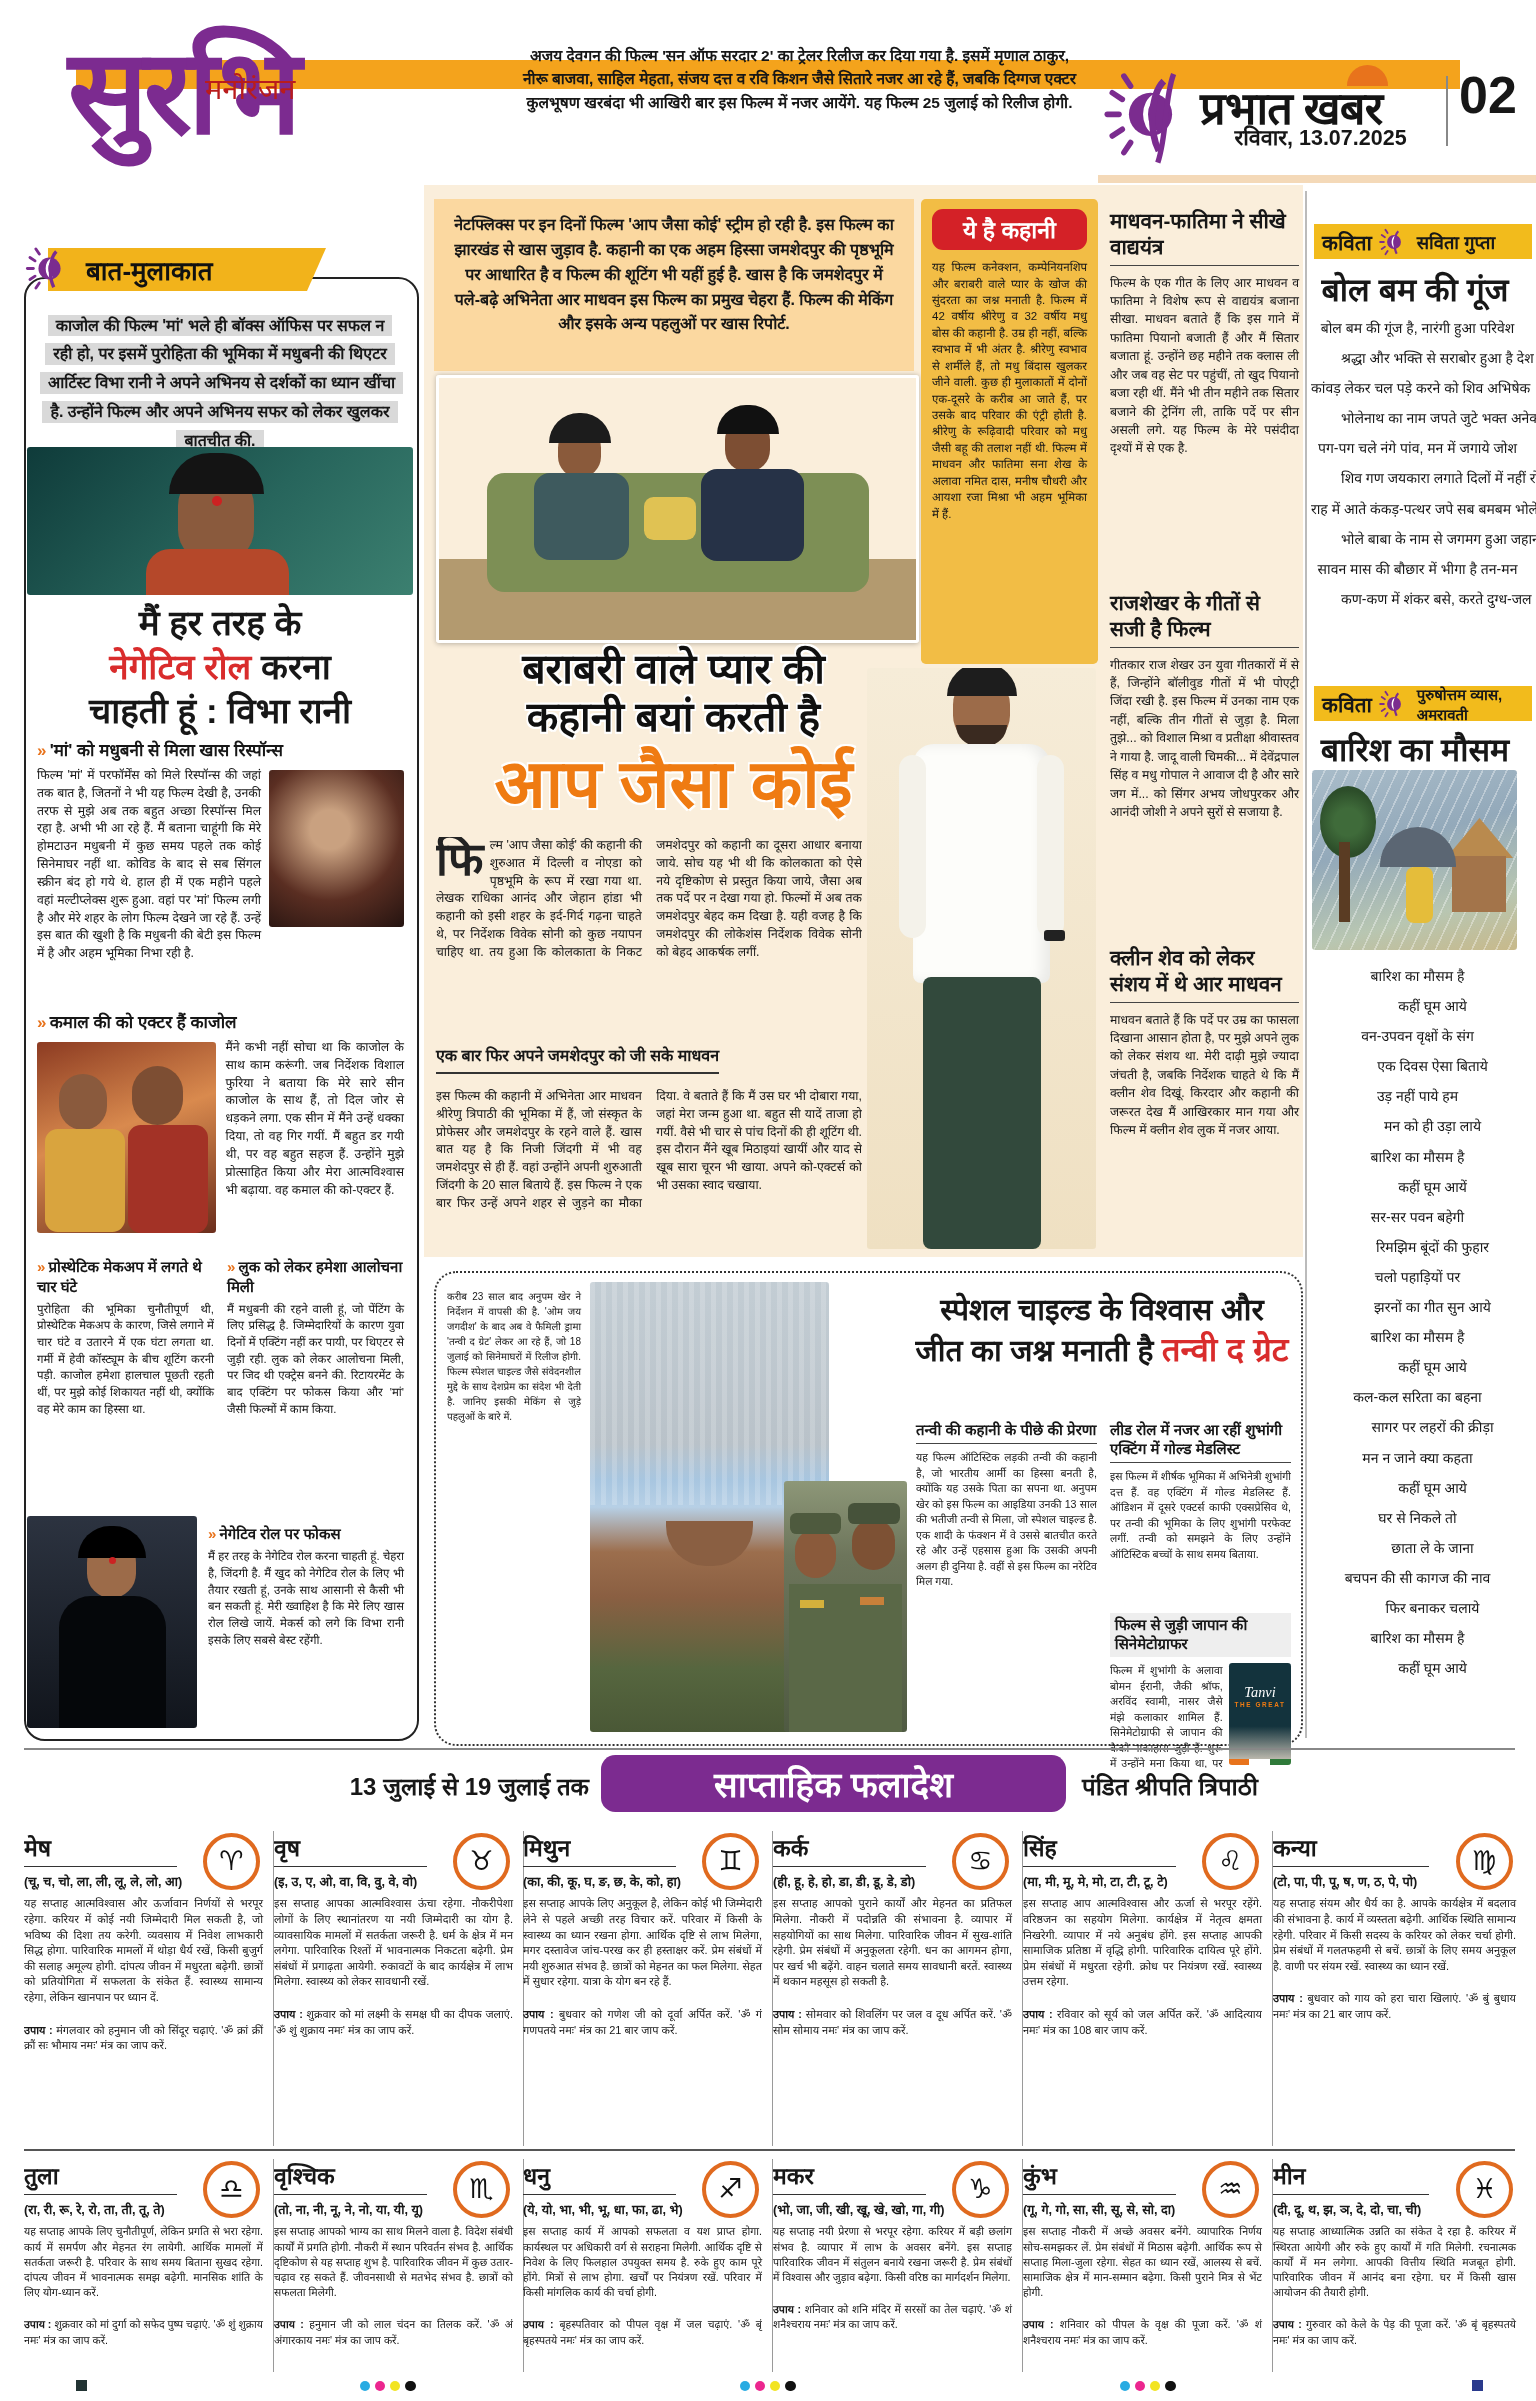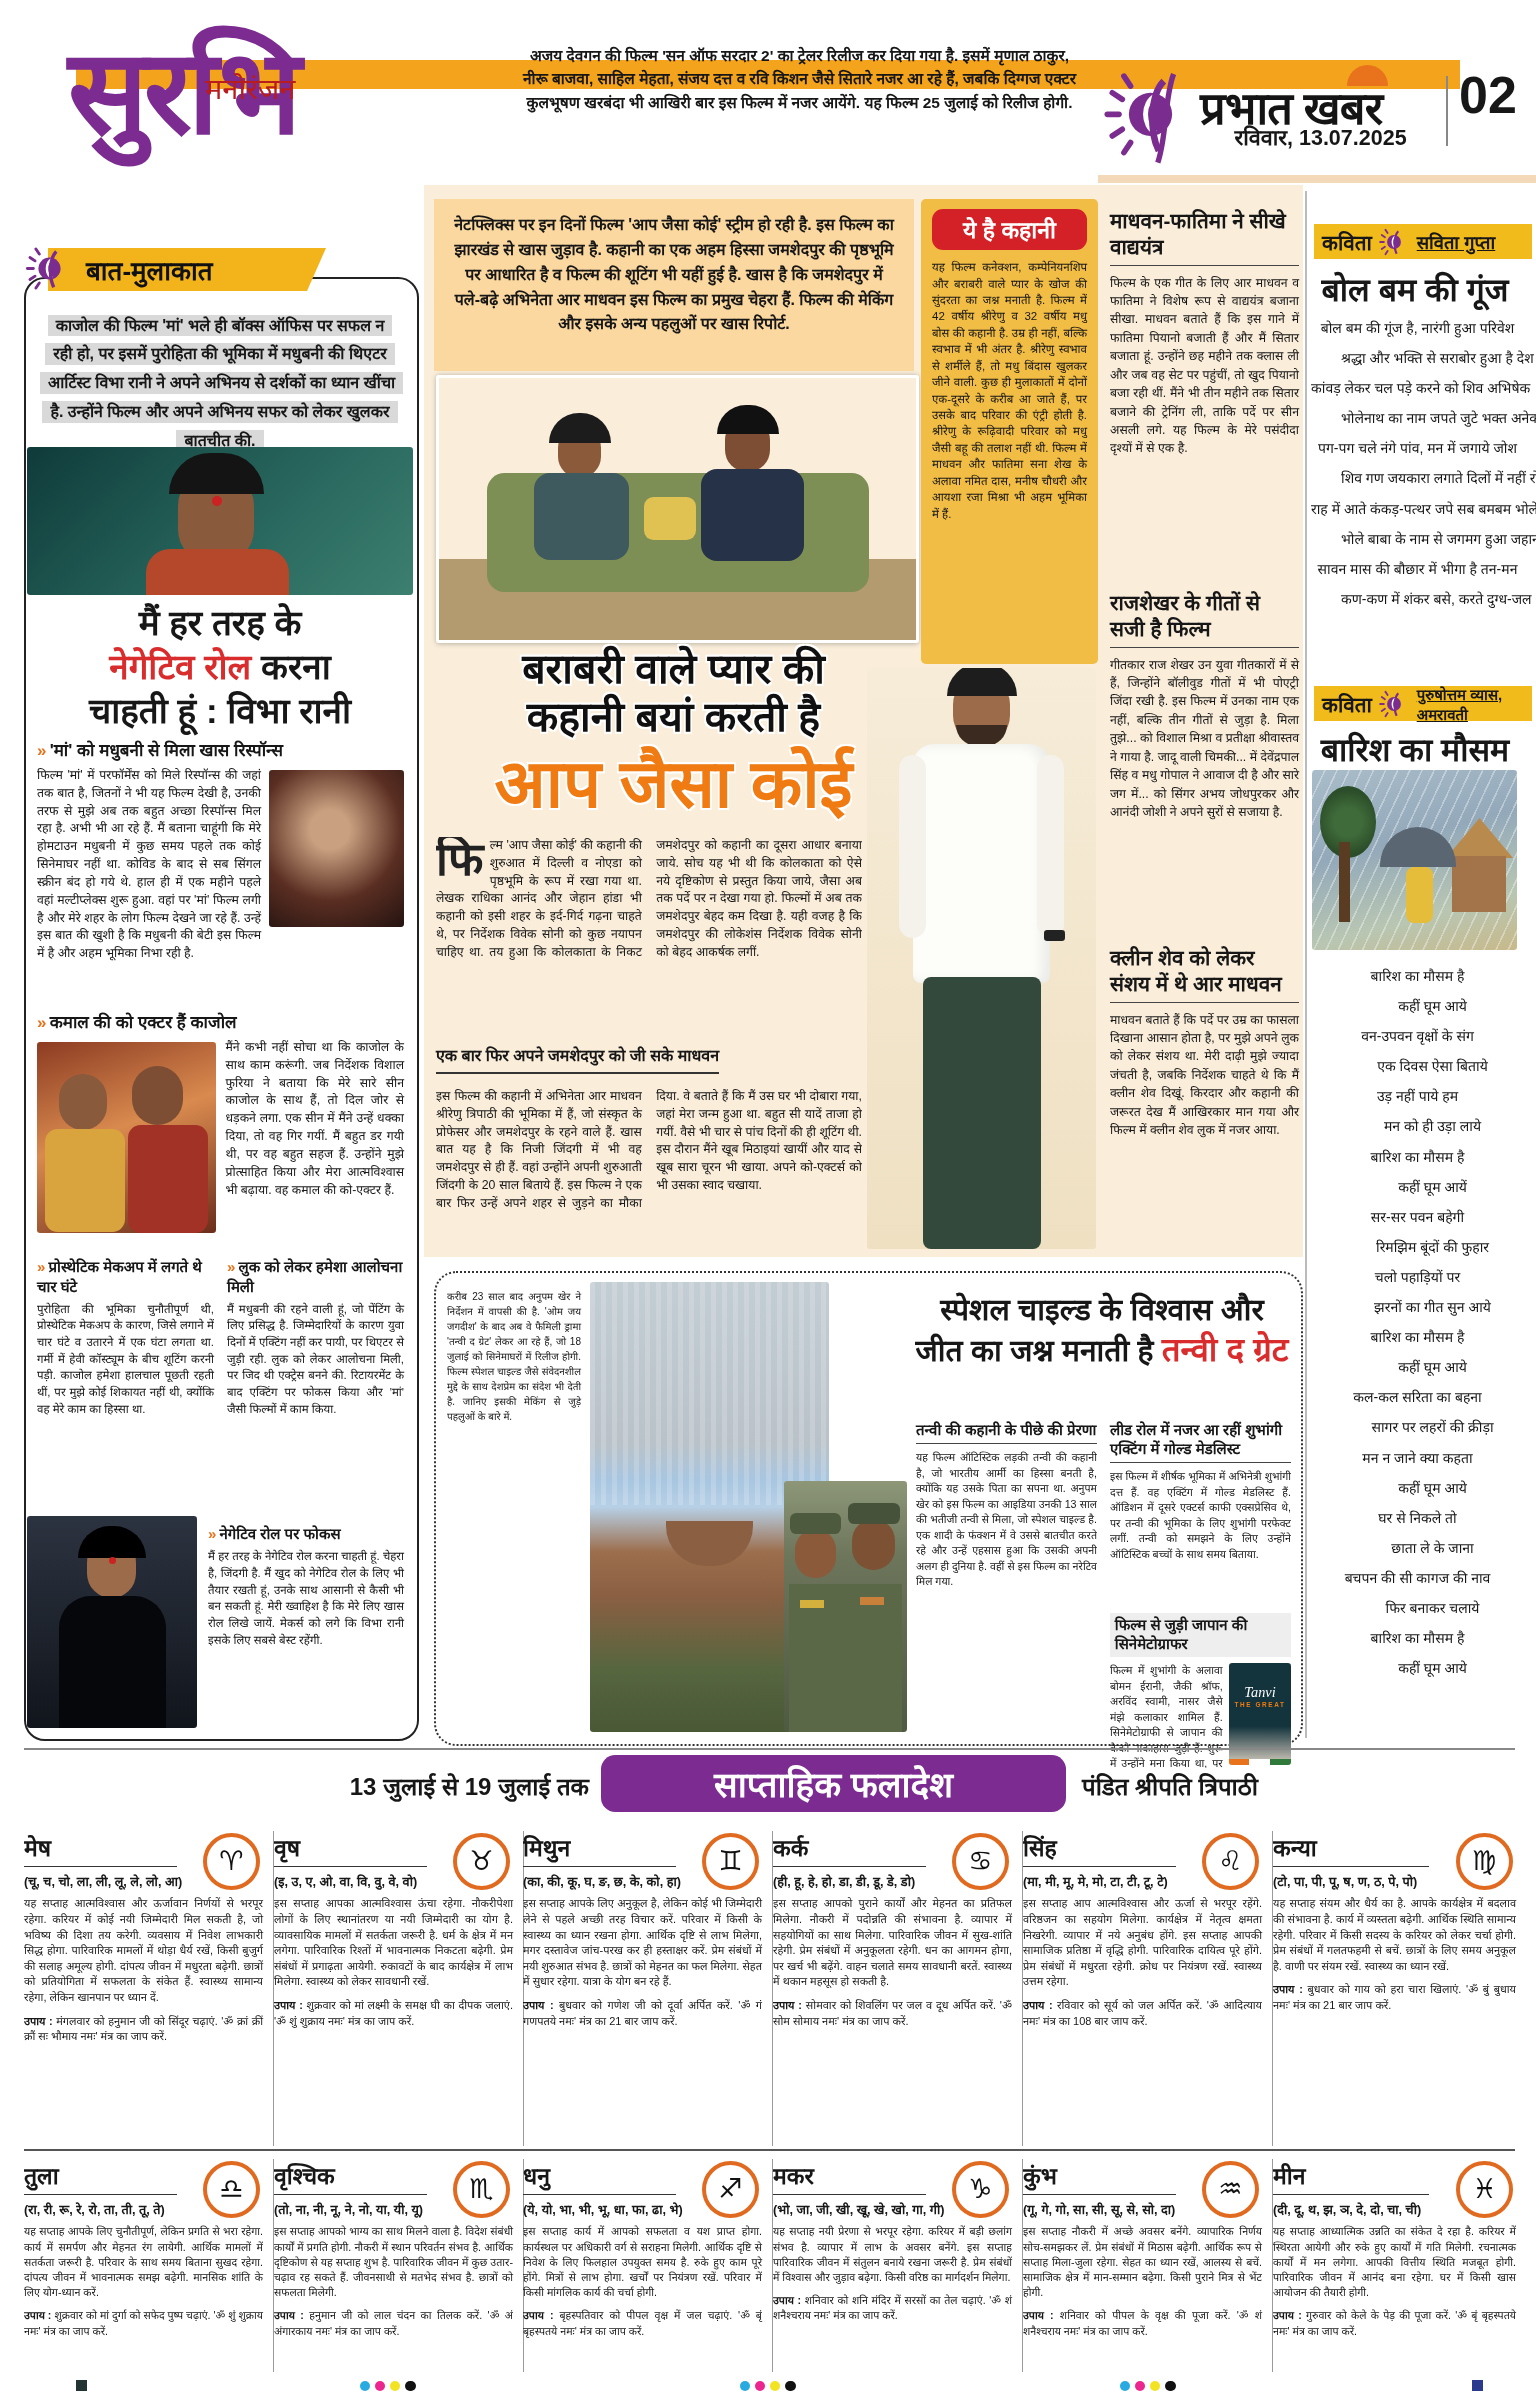--- a/index.html
+++ b/index.html
@@ -46,21 +46,21 @@
   .storybox{background:#f2bd45;border-radius:4.8px;}
   .storybubble{background:#d42127;color:#fff;font-size:23px;font-weight:900;border-radius:11px;
     display:flex;align-items:center;justify-content:center;}
   .storybody{font-size:11.5px;line-height:1.43;}
   
   .colhead{font-size:20.7px;font-weight:900;line-height:1.25;border-bottom:1.6px solid #444;padding-bottom:4.8px;}
   .colbody{font-size:12.3px;line-height:1.5;}
   
   .kband{background:#f2bb1c;display:flex;align-items:center;gap:6.4px;padding:0 8px;}
   .kband .kw{font-size:20.7px;font-weight:900;}
-  .kband .ka{font-size:18.3px;font-weight:600;text-decoration:underline;}
+  .kband .ka{font-size:18.3px;font-weight:600;}
   .poemtitle{font-size:32px;font-weight:900;}
   .poem .pl{font-size:14px;line-height:2.15;white-space:nowrap;text-align:center;}
   .poem .pl:nth-child(even){padding-left:30px;}
   
   .dotbox{border:2.4px dotted #333;border-radius:22px;background:#fff;}
   .t-side{font-size:10px;font-weight:400;line-height:1.5;}
   .t-head{font-size:30px;font-weight:900;line-height:1.3;}
   .t-sub{font-size:15px;font-weight:900;border-bottom:1.6px solid #444;padding-bottom:3.2px;line-height:1.25;}
   .t-body{font-size:10.7px;line-height:1.45;}
   
@@ -68,21 +68,21 @@
     display:flex;align-items:center;justify-content:center;}
   .hband-side{font-size:24px;font-weight:900;}
   .hcell{position:absolute;width:239px;padding-right:9.5px;border-right:0.8px solid #9a9a9a;overflow:hidden;}
   .hcell.nosep{border-right:none;}
   .hname{font-size:23px;font-weight:900;border-bottom:1.6px solid #333;width:64%;padding-bottom:3.2px;}
   .hletters{font-size:12.7px;font-weight:bold;margin-top:4.8px;}
   .hicon{position:absolute;right:12.7px;top:1.6px;width:49px;height:49px;border-radius:50%;
     border:4px solid #e06a1f;display:flex;align-items:center;justify-content:center;
     font-size:27px;color:#111;background:#fff;}
   .hbody{font-size:11px;line-height:1.42;margin-top:6.4px;}
-  .hremedy{font-size:11px;line-height:1.42;margin-top:8px;}
+  .hremedy{font-size:11px;line-height:1.42;margin-top:17px;}
   .rule{background:#555;}
   .dot{width:10.3px;height:10.3px;border-radius:50%;display:inline-block;margin-right:4.8px;}
   .regsq{width:11px;height:11px;background:#233;}
   svg.sf{flex:none;}
 </style>
 </head>
 <body>
 
 <div class="page">
 

